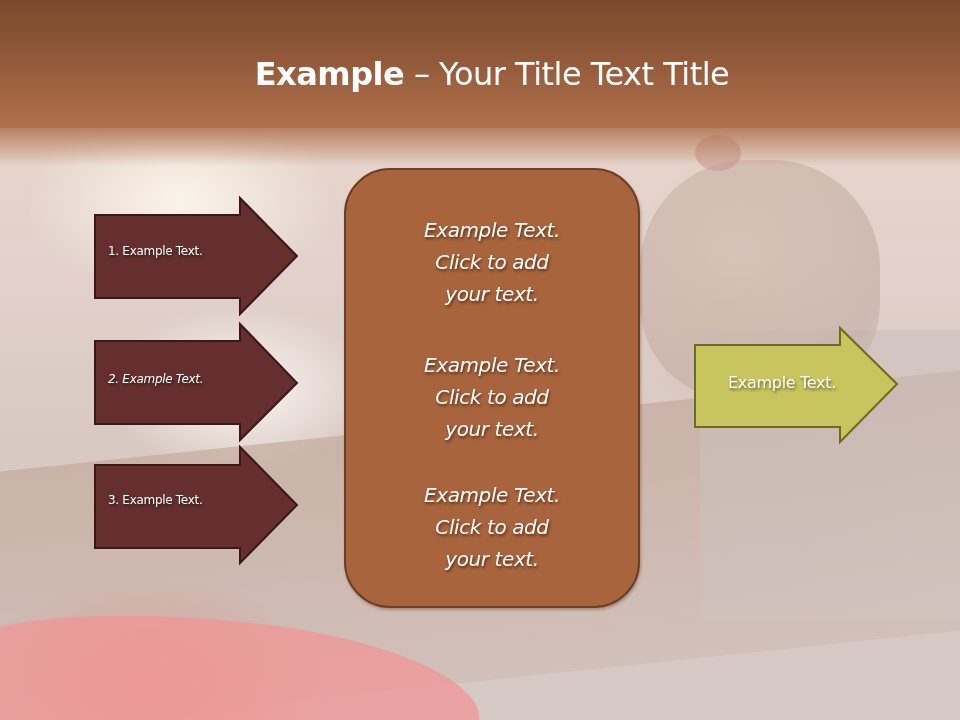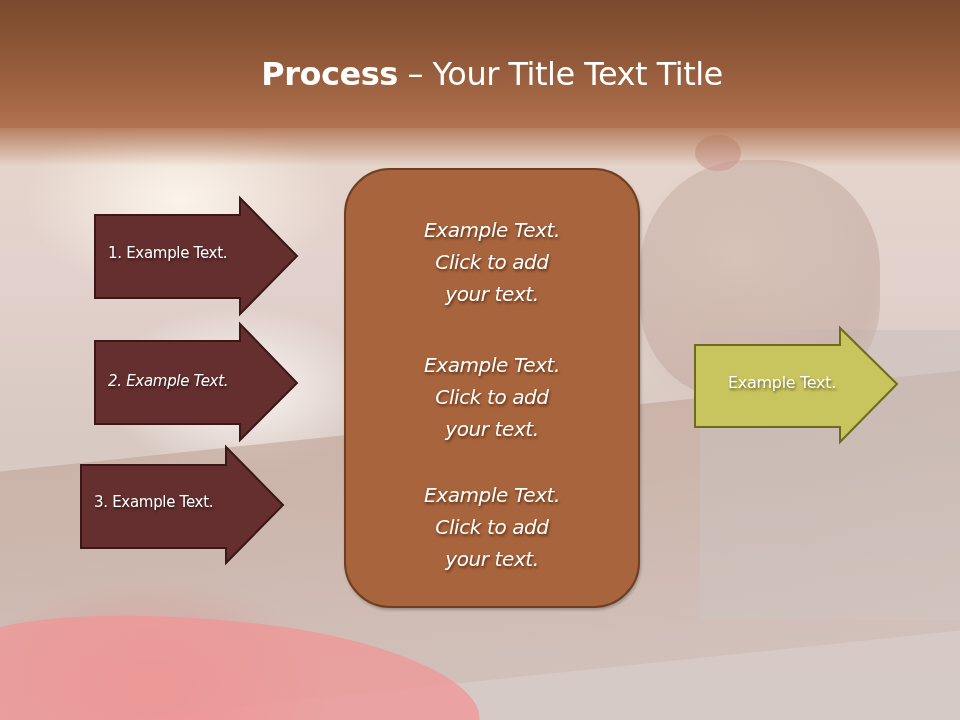--- a/index.html
+++ b/index.html
@@ -54,21 +54,21 @@
       position: absolute; left: 0; top: 52px; width: 984px; text-align: center;
       color: #ffffff; font-size: 32px; line-height: 44px;
       font-family: "DejaVu Sans", sans-serif;
       letter-spacing: -0.5px;
     }
     .title .bold { font-weight: bold; }
 
     .arrow { position: absolute; }
     .arrow svg { position: absolute; left: 0; top: 0; overflow: visible; }
     .arrow-label {
-      position: absolute; color: #ffffff; font-size: 15px; white-space: nowrap;
+      position: absolute; color: #ffffff; font-size: 12px; white-space: nowrap;
       text-shadow: 1px 2px 3px rgba(0,0,0,0.55);
       font-family: "DejaVu Sans", sans-serif;
       letter-spacing: -0.3px;
     }
     .center-box {
       position: absolute; left: 344px; top: 168px; width: 296px; height: 440px;
       box-sizing: border-box;
       background: #a8653d; border: 2px solid #6e3f22; border-radius: 46px;
       box-shadow: 1px 2px 3px rgba(0,0,0,0.25);
     }
@@ -90,38 +90,38 @@
   <div class="tray-right"></div>
   <div class="teapot"></div>
   <div class="teapot-knob"></div>
   <div class="cloth"></div>
 </div>
 
 <div class="header"></div>
 <div class="header-fade"></div>
 
 <div class="title">
-  <span class="bold">Process</span><span> – Your Title Text Title</span>
+  <span class="bold">Example</span><span> – Your Title Text Title</span>
 </div>
 
 <div class="arrow" style="left:95px; top:198px; width:205px; height:118px;">
   <svg width="205" height="118">
     <polygon points="0,17 145,17 145,0 202,58 145,116 145,100 0,100" fill="#652f2f" stroke="#3a1818" stroke-width="2" stroke-linejoin="miter"></polygon>
   </svg>
   <div class="arrow-label" style="left:13px; top:46px;">1. Example Text.</div>
 </div>
 
 <div class="arrow" style="left:95px; top:324px; width:205px; height:118px;">
   <svg width="205" height="118">
     <polygon points="0,17 145,17 145,0 202,59 145,116 145,100 0,100" fill="#652f2f" stroke="#3a1818" stroke-width="2" stroke-linejoin="miter"></polygon>
   </svg>
   <div class="arrow-label" style="left:13px; top:48px;font-style:italic;">2. Example Text.</div>
 </div>
 
-<div class="arrow" style="left:81px; top:447px; width:205px; height:118px;text-align:center;">
+<div class="arrow" style="left:95px; top:447px; width:205px; height:118px;text-align:center;">
   <svg width="205" height="118">
     <polygon points="0,18 145,18 145,0 202,58 145,116 145,101 0,101" fill="#652f2f" stroke="#3a1818" stroke-width="2" stroke-linejoin="miter"></polygon>
   </svg>
   <div class="arrow-label" style="left:13px; top:46px;">3. Example Text.</div>
 </div>
 
 <div class="center-box">
   <div class="center-item" style="top:44px;">
     <span>Example Text.</span>
     <span>Click  to add</span>

